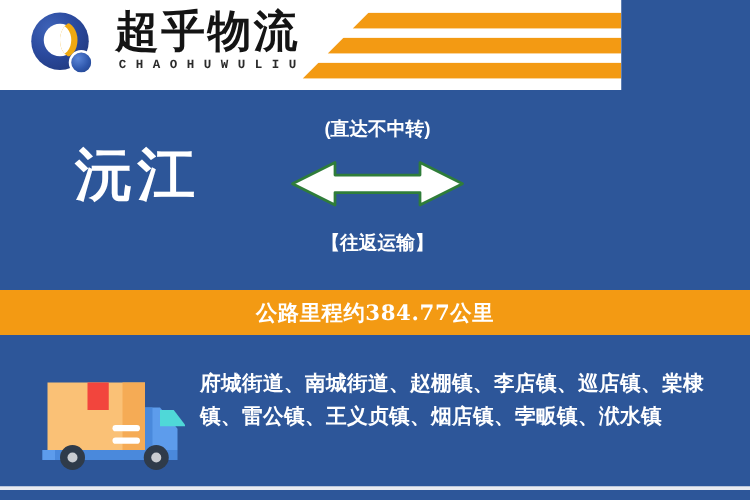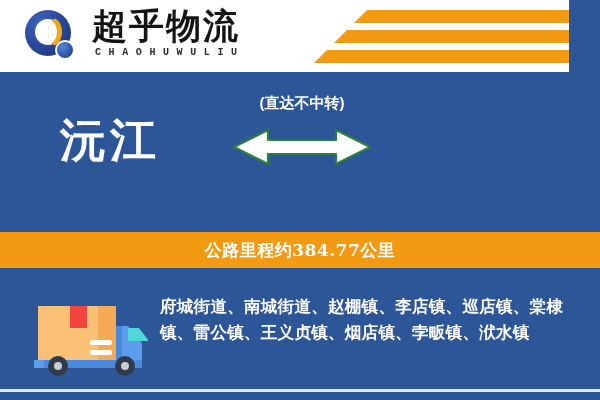--- a/index.html
+++ b/index.html
@@ -16,21 +16,21 @@
     height: 400px;
     overflow: hidden;
     background: #2d5699;
     user-select: none;
   }
 
   
   .header {
     position: absolute;
     left: 0; top: 0;
-    width: 569px; height: 72px;
+    width: 497px; height: 72px;
     background: #ffffff;
     overflow: hidden;
   }
   .logo-mark {
     position: absolute;
     left: 25px; top: 10px;
     width: 52px; height: 52px;
   }
   .logo-ring {
     position: absolute;
@@ -112,21 +112,21 @@
   
   .route {
     position: absolute;
     left: 0; top: 72px;
     width: 600px; height: 160px;
     background: #2d5699;
   }
   .city {
     position: absolute;
     top: 40px;
-    font-family: Liberation Sans, sans-serif;
+    font-family: Liberation Serif, serif;
     font-size: 46px;
     font-weight: 700;
     color: #ffffff;
     letter-spacing: 4px;
     white-space: nowrap;
     line-height: 56px;
   }
   .city.origin { left: 60px; }
   .city.dest   { right: 58px; }
 
@@ -234,20 +234,21 @@
 
   <div class="route">
 
     <div class="city origin">沅江</div>
 
     <div class="arrowbox">
       <div class="arrow-top-label">(直达不中转)</div>
       <svg class="arrow-svg" viewBox="0 0 140 42">
         <polygon points="2,21 36,4 36,14 104,14 104,4 138,21 104,38 104,28 36,28 36,38" fill="#ffffff" stroke="#2f7d3a" stroke-width="2.2" stroke-linejoin="round"></polygon>
       </svg>
+      <div class="arrow-bottom-label">【往返运输】</div>
     </div>
 
 
   </div>
 
   <div class="distbar">
     <span class="txt">公路里程约384.77公里</span>
   </div>
 
   <div class="coverage">

